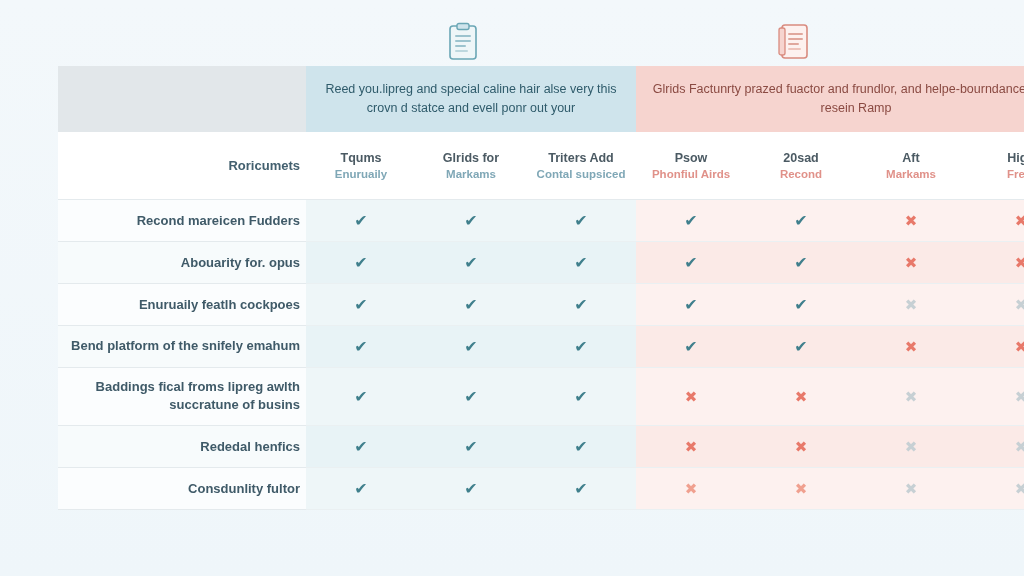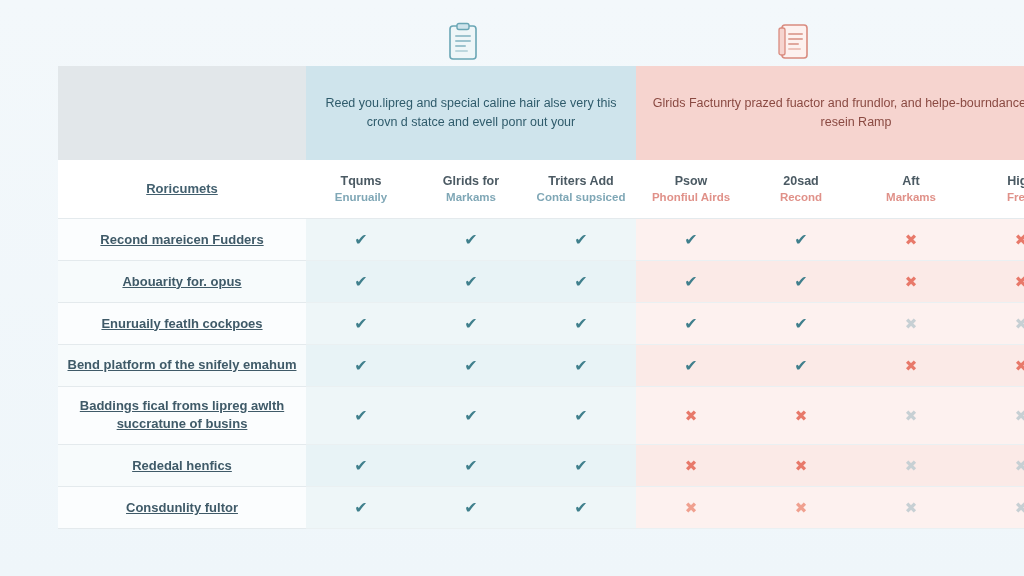--- a/index.html
+++ b/index.html
@@ -34,66 +34,65 @@
     left: 58px; top: 66px;
     width: 908px;
     border-collapse: collapse;
     table-layout: fixed;
   }
   col.c-feature { width: 248px; }
   col.c-sub     { width: 110px; }
 
   
   .grp {
-    height: 94px;
+    height: 66px;
     vertical-align: middle;
     font-size: 12.5px;
     line-height: 1.55;
     text-align: center;
     padding: 6px 14px;
     font-weight: 400;
   }
   .grp-blank { background: #e2e7ea; }
   .grp-a {
     background: #cfe4ec;
     color: #2f5b6b;
   }
   .grp-b {
     background: #f6d4cf;
     color: #8a4a42;
   }
 
   
   .sub {
-    height: 58px;
+    height: 67px;
     vertical-align: middle;
     text-align: center;
     padding: 4px 4px;
     background: #ffffff;
     border-bottom: 1px solid #e4eaed;
   }
   .sub .l1 {
     display: block;
     font-size: 12.5px;
     color: #4b5a63;
     margin-bottom: 3px;
   }
   .sub .l2 { display: block; font-size: 11.5px; }
   .sub.a .l2 { color: #7fa7b6; }
   .sub.b .l2 { color: #e09189; text-align: center; }
 
   .rowhead {
-    text-align: center;
+    text-align: right;
     padding: 10px 6px 10px 6px;
     font-size: 13px;
     color: #3f5a68;
     background: #ffffff;
     border-bottom: 1px solid #e4eaed;
     vertical-align: middle;
-    text-decoration: underline;
   }
   .rowhead.hdr { font-size: 13px; color: #43606f; }
 
   td.cell {
     text-align: center;
     vertical-align: middle;
     height: 42px;
     border-bottom: 1px solid #eaf0f2;
     font-size: 15px;
   }

